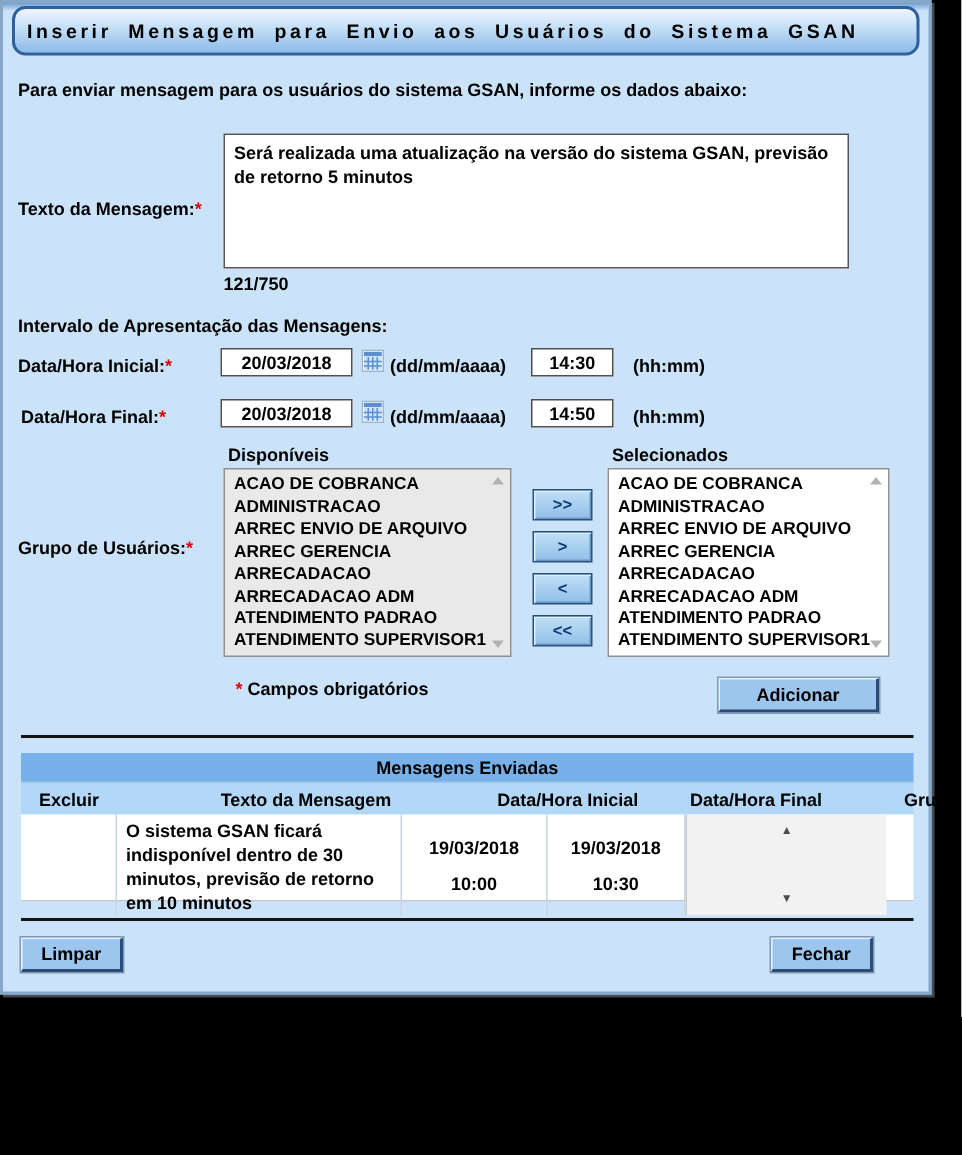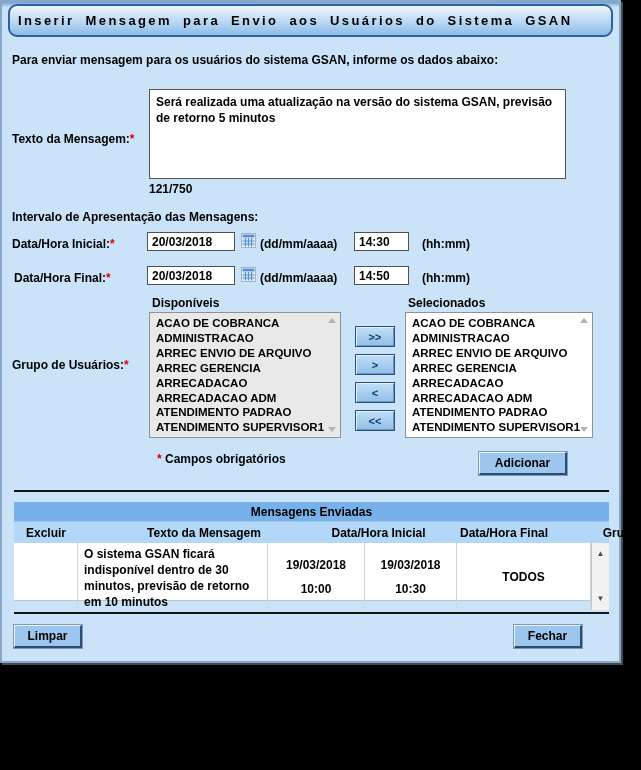--- a/index.html
+++ b/index.html
@@ -31,21 +31,21 @@
   .req { color: #e00000; }
   .msg-textarea {
     position: absolute; left: 147px; top: 87px; width: 417px; height: 90px;
     background: #fff; border: 1px solid #555; resize: none;
     font-family: inherit; font-weight: bold; font-size: 12px;
     padding: 4px 6px; line-height: 16px; overflow: hidden;
   }
   .charcount { position: absolute; left: 147px; top: 180px; }
   .tbox {
     position: absolute; height: 19px; background: #fff; border: 1px solid #4f4f4f;
-    font-family: inherit; font-weight: bold; font-size: 12px; padding: 0 4px;
+    font-family: inherit; font-weight: bold; font-size: 12px; padding: 0 4px; text-align: center;
   }
   .cal {
     position: absolute; width: 15px; height: 15px; padding: 0; border: 0;
     background: transparent; cursor: pointer;
   }
   .hint { position: absolute; white-space: nowrap; }
   .listbox {
     position: absolute; top: 310px; height: 126px; overflow: hidden;
     border: 1px solid #919191; padding: 3px 16px 3px 6px;
   }
@@ -179,21 +179,21 @@
       <div class="opt">ATENDIMENTO PADRAO</div>
       <div class="opt">ATENDIMENTO SUPERVISOR1</div>
       <span class="chev up"></span>
       <span class="chev down"></span>
     </div>
 
     <div class="lbl" style="left:155px; top:450px;">
       <span class="req">*</span>
       <span>Campos obrigatórios</span>
     </div>
-    <button class="btn" style="left:477px; top:450px; width:88px;">Adicionar</button>
+    <button class="btn" style="left:477px; top:450px; width:107px;">Adicionar</button>
 
     <div class="sepline" style="top:488px;"></div>
 
     <div class="table">
       <div class="t-title">Mensagens Enviadas</div>
       <div class="t-head">
         <div class="hc">Excluir</div>
         <div class="hc">Texto da Mensagem</div>
         <div class="hc">Data/Hora Inicial</div>
         <div class="hc">Data/Hora Final</div>
@@ -204,21 +204,20 @@
         <div class="bc"></div>
         <div class="bc cell-text">O sistema GSAN ficará indisponível dentro de 30  minutos, previsão de retorno em 10 minutos</div>
         <div class="bc cell-dt">
           <span>19/03/2018</span>
           <span>10:00</span>
         </div>
         <div class="bc cell-dt">
           <span>19/03/2018</span>
           <span>10:30</span>
         </div>
-        <div class="bc cell-center">TODOS</div>
         <div class="sb">
           <span class="arrow up">▲</span>
           <span class="arrow down">▼</span>
         </div>
       </div>
     </div>
 
     <div class="sepline" style="top:610px;"></div>
 
     <button class="btn" style="left:12px; top:623px; width:68px;">Limpar</button>

